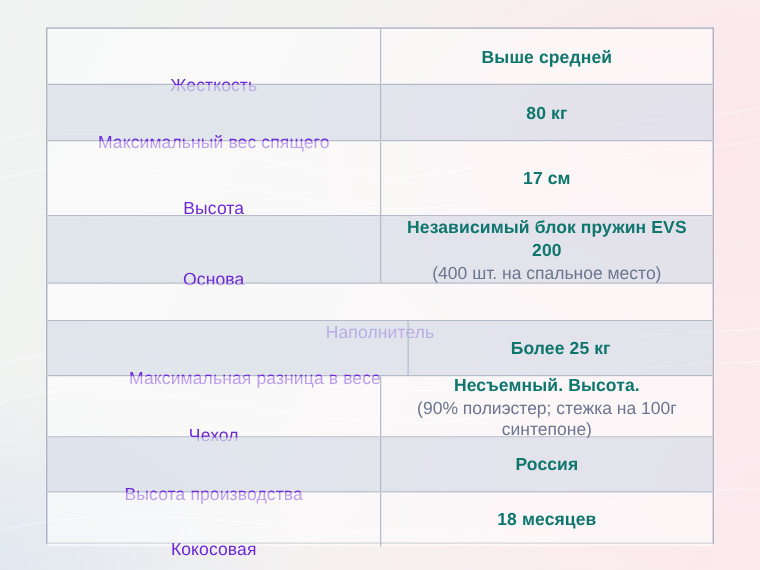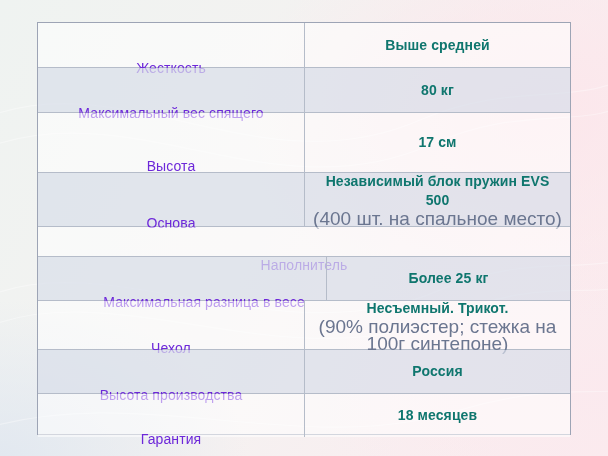--- a/index.html
+++ b/index.html
@@ -78,21 +78,21 @@
   }
   .spec-value {
     color: #0f766e;
     font-size: 14px;
     font-weight: 700;
     letter-spacing: 0.1px;
     line-height: 19px;
   }
   .spec-note {
     color: #6b7690;
-    font-size: 19px;
+    font-size: 14px;
     font-weight: 400;
     line-height: 17px;
   }
 </style>
 </head>
 <body>
 
 <svg class="bg-waves" width="608" height="456" viewBox="0 0 608 456" xmlns="http://www.w3.org/2000/svg">
   <g fill="none" stroke="#ffffff" stroke-opacity="0.35" stroke-width="1.2">
     <path d="M-20,120 C120,60 260,190 420,120 C520,78 580,110 640,70"></path>
@@ -130,21 +130,21 @@
     <div class="cell value-cell">
       <span class="spec-value">17 см</span>
     </div>
   </div>
 
   <div class="spec-row alt r4">
     <div class="cell">
       <span class="spec-label">Основа</span>
     </div>
     <div class="cell value-cell">
-      <span class="spec-value">Независимый блок пружин EVS 500</span>
+      <span class="spec-value">Независимый блок пружин EVS 200</span>
       <span class="spec-note">(400 шт. на спальное место)</span>
     </div>
   </div>
 
   <div class="spec-row r5">
     <div class="cell">
       <span class="spec-label">Наполнитель</span>
     </div>
   </div>
 
@@ -155,36 +155,36 @@
     <div class="cell value-cell">
       <span class="spec-value">Более 25 кг</span>
     </div>
   </div>
 
   <div class="spec-row r7">
     <div class="cell">
       <span class="spec-label">Чехол</span>
     </div>
     <div class="cell value-cell">
-      <span class="spec-value">Несъемный. Трикот.</span>
+      <span class="spec-value">Несъемный. Высота.</span>
       <span class="spec-note">(90% полиэстер; стежка на 100г синтепоне)</span>
     </div>
   </div>
 
   <div class="spec-row alt r8">
     <div class="cell">
       <span class="spec-label">Высота производства</span>
     </div>
     <div class="cell value-cell">
       <span class="spec-value">Россия</span>
     </div>
   </div>
 
   <div class="spec-row r9">
     <div class="cell">
-      <span class="spec-label">Гарантия</span>
+      <span class="spec-label">Кокосовая</span>
     </div>
     <div class="cell value-cell">
       <span class="spec-value">18 месяцев</span>
     </div>
   </div>
 
 </div>
 
 </body></html>

